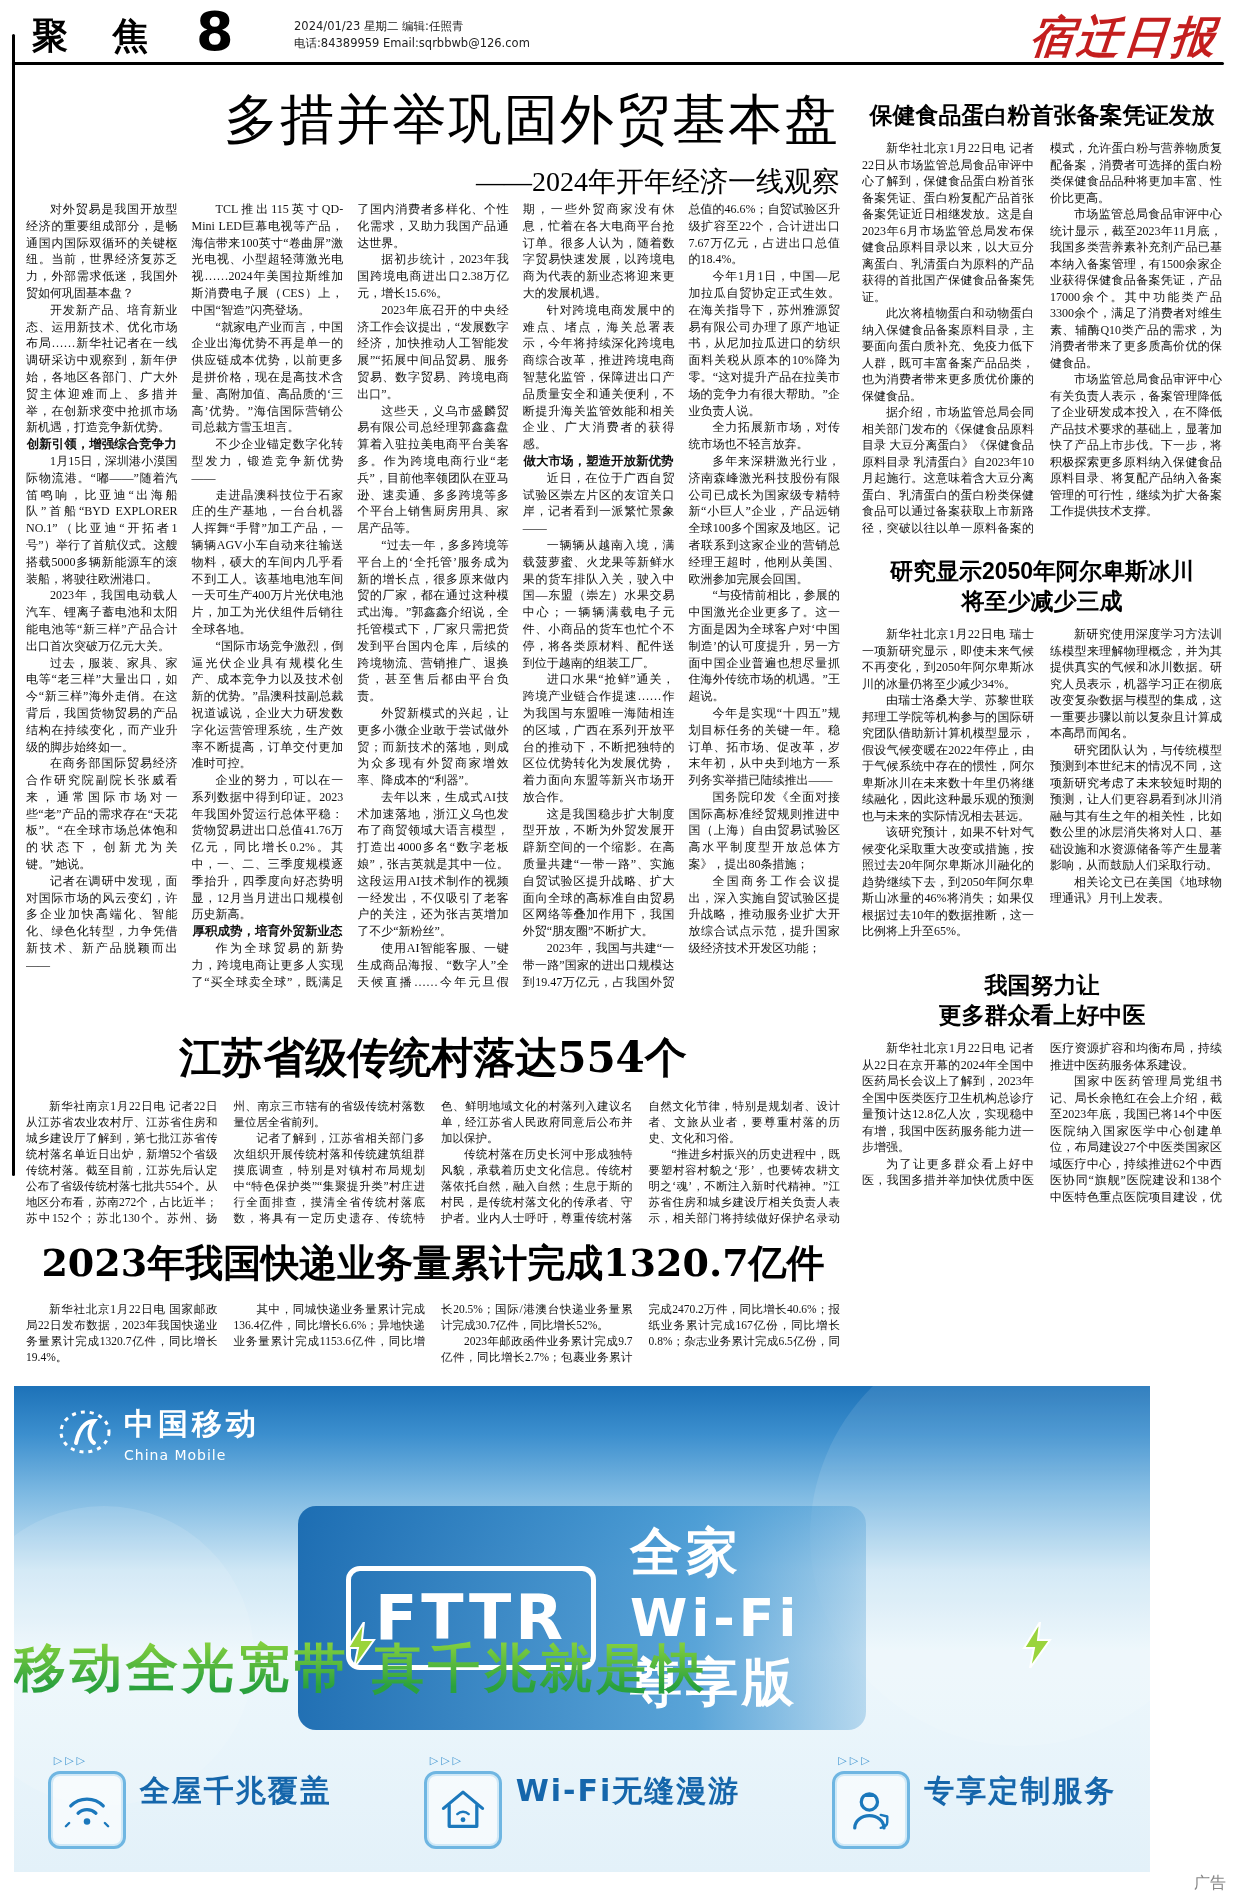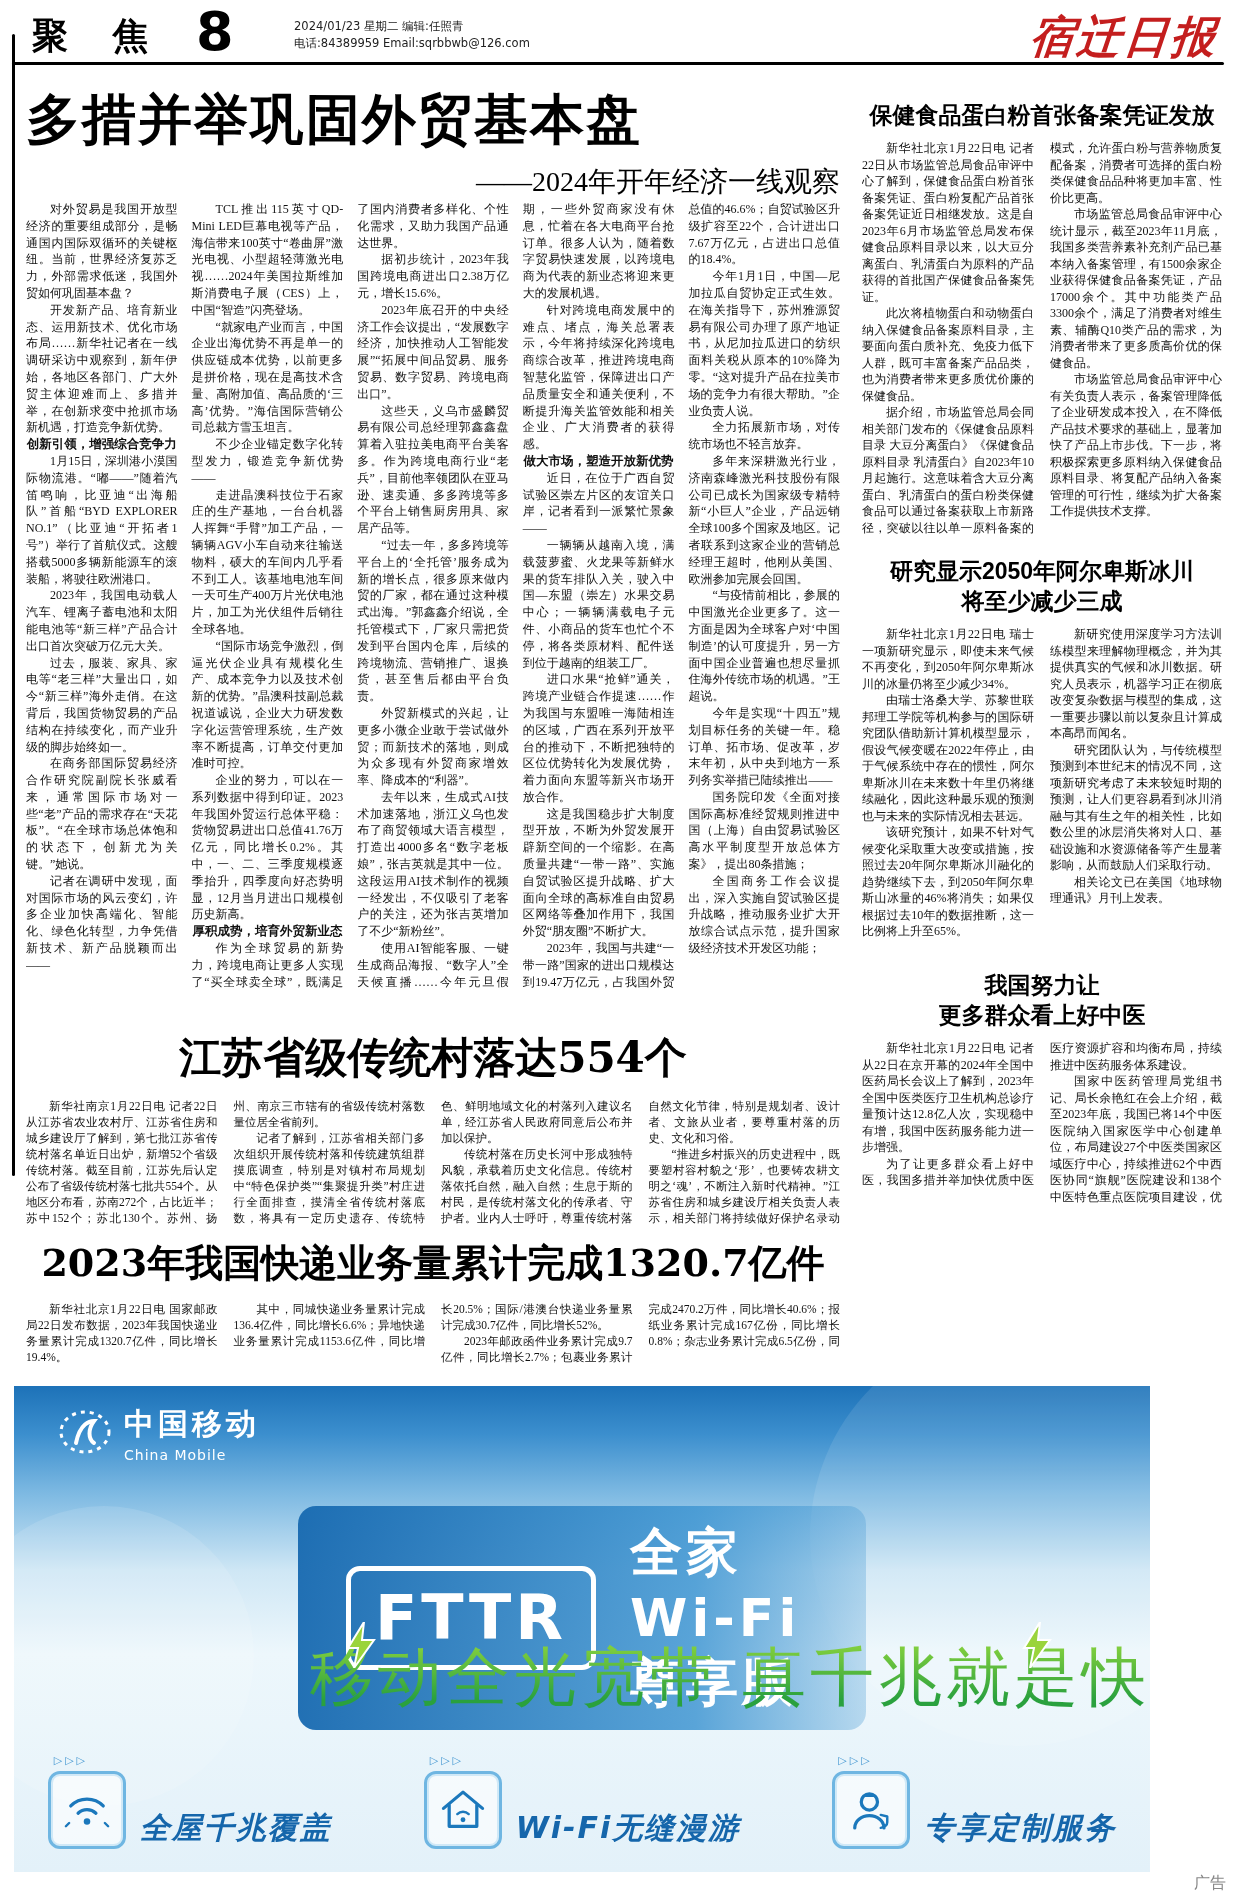--- a/index.html
+++ b/index.html
@@ -16,21 +16,21 @@
     font-family:"DejaVu Sans",sans-serif;color:#000;}
   .header-meta{position:absolute;left:268px;top:12px;font-size:11.5px;line-height:17px;
     color:#222;font-family:"DejaVu Sans",sans-serif;}
   .masthead{position:absolute;right:4px;top:2px;font-size:44px;font-weight:bold;
     color:#c41e1e;font-style:italic;letter-spacing:3px;transform:skewX(-5deg);
     font-family:"DejaVu Serif",serif;}
   .rule-h{position:absolute;left:12px;top:62px;width:1212px;height:3px;background:#000;border-radius:2px;}
   .rule-v{position:absolute;left:12px;top:34px;width:3px;height:1142px;background:#000;border-radius:2px;}
   
   .main-article{position:absolute;left:26px;top:80px;width:814px;}
-  .main-title{text-align:left;font-size:54px;font-weight:700;letter-spacing:2px;
+  .main-title{text-align:right;font-size:54px;font-weight:400;letter-spacing:2px;
     font-family:"DejaVu Sans",sans-serif;margin:4px 0 6px 0;color:#000;}
   .main-subtitle{text-align:right;font-size:28px;margin:0 0 0 0;color:#000;}
   .main-body{height:832px;column-count:5;column-gap:14px;font-size:12px;line-height:16.8px;
     text-align:justify;overflow:hidden;}
   .para{margin:0;text-indent:2em;}
   .sub-head{font-weight:bold;text-align:center;margin:0 0;text-indent:0;
     font-family:"DejaVu Sans",sans-serif;font-size:12.5px;}
   
   .sidebar{position:absolute;left:862px;top:88px;width:360px;}
   .side-art{margin-bottom:18px;}
@@ -62,32 +62,32 @@
     background:rgba(255,255,255,0.12);}
   .ad-logo{position:absolute;left:44px;top:18px;display:flex;align-items:center;gap:12px;color:#fff;}
   .ad-logo-text .cn{font-size:30px;font-weight:bold;letter-spacing:4px;}
   .ad-logo-text .en{font-size:14px;letter-spacing:1px;margin-top:2px;}
   .ad-band{position:absolute;left:50%;top:120px;transform:translateX(-50%);
     display:flex;align-items:center;gap:34px;padding:12px 48px;border-radius:18px;
     background:linear-gradient(90deg,rgba(23,105,176,0.95),rgba(64,150,210,0.85) 70%,rgba(64,150,210,0.3));}
   .fttr-box{border:5px solid #fff;border-radius:14px;padding:4px 24px;color:#fff;
     font-size:62px;font-weight:bold;letter-spacing:4px;line-height:86px;}
   .fttr-suffix{color:#fff;font-size:52px;font-weight:bold;letter-spacing:4px;}
-  .ad-slogan{position:absolute;left:0;top:248px;width:100%;text-align:right;
-    font-size:64px;font-weight:400;letter-spacing:4px;
+  .ad-slogan{position:absolute;left:0;top:248px;width:100%;text-align:left;
+    font-size:52px;font-weight:700;letter-spacing:4px;
     background:linear-gradient(180deg,#95d93e 0%,#2aa13e 75%);
     -webkit-background-clip:text;background-clip:text;color:#2aa13e;
     -webkit-text-fill-color:transparent;}
   .bolt{position:absolute;width:34px;height:46px;}
   .bolt-1{left:330px;top:236px;}
   .bolt-2{right:96px;top:236px;}
   .ad-features{position:absolute;left:0;top:368px;width:100%;display:flex;justify-content:center;gap:92px;}
   .feature{display:flex;flex-direction:column;}
   .feature .arrows{color:#3e94d0;font-size:11px;letter-spacing:3px;margin:0 0 4px 6px;}
-  .feature-inner{display:flex;align-items:flex-end;gap:14px;font-style:italic;}
+  .feature-inner{display:flex;align-items:flex-start;gap:14px;}
   .icon-box{width:72px;height:72px;border:3px solid #6fb6e2;border-radius:12px;
     background:rgba(255,255,255,0.6);display:flex;align-items:center;justify-content:center;
     box-shadow:0 0 0 2px rgba(140,200,235,0.35) inset;}
   .feature-label{font-size:30px;font-weight:bold;color:#1566ab;letter-spacing:2px;}
   .ad-mark{position:absolute;right:10px;bottom:4px;font-size:16px;color:#888;
     font-family:"DejaVu Sans",sans-serif;}
 </style>
 </head>
 <body>
 

